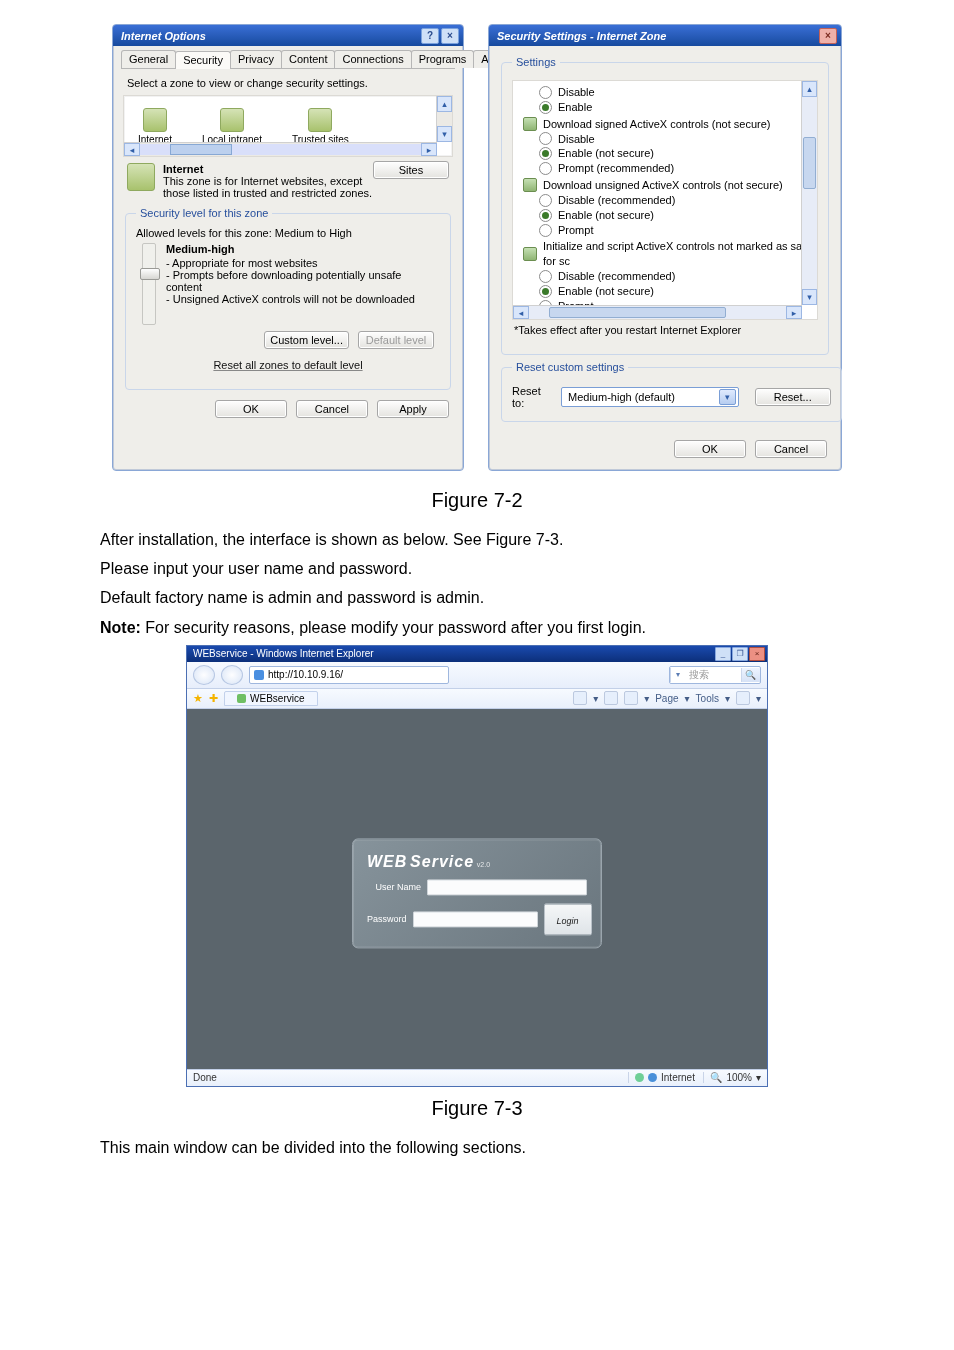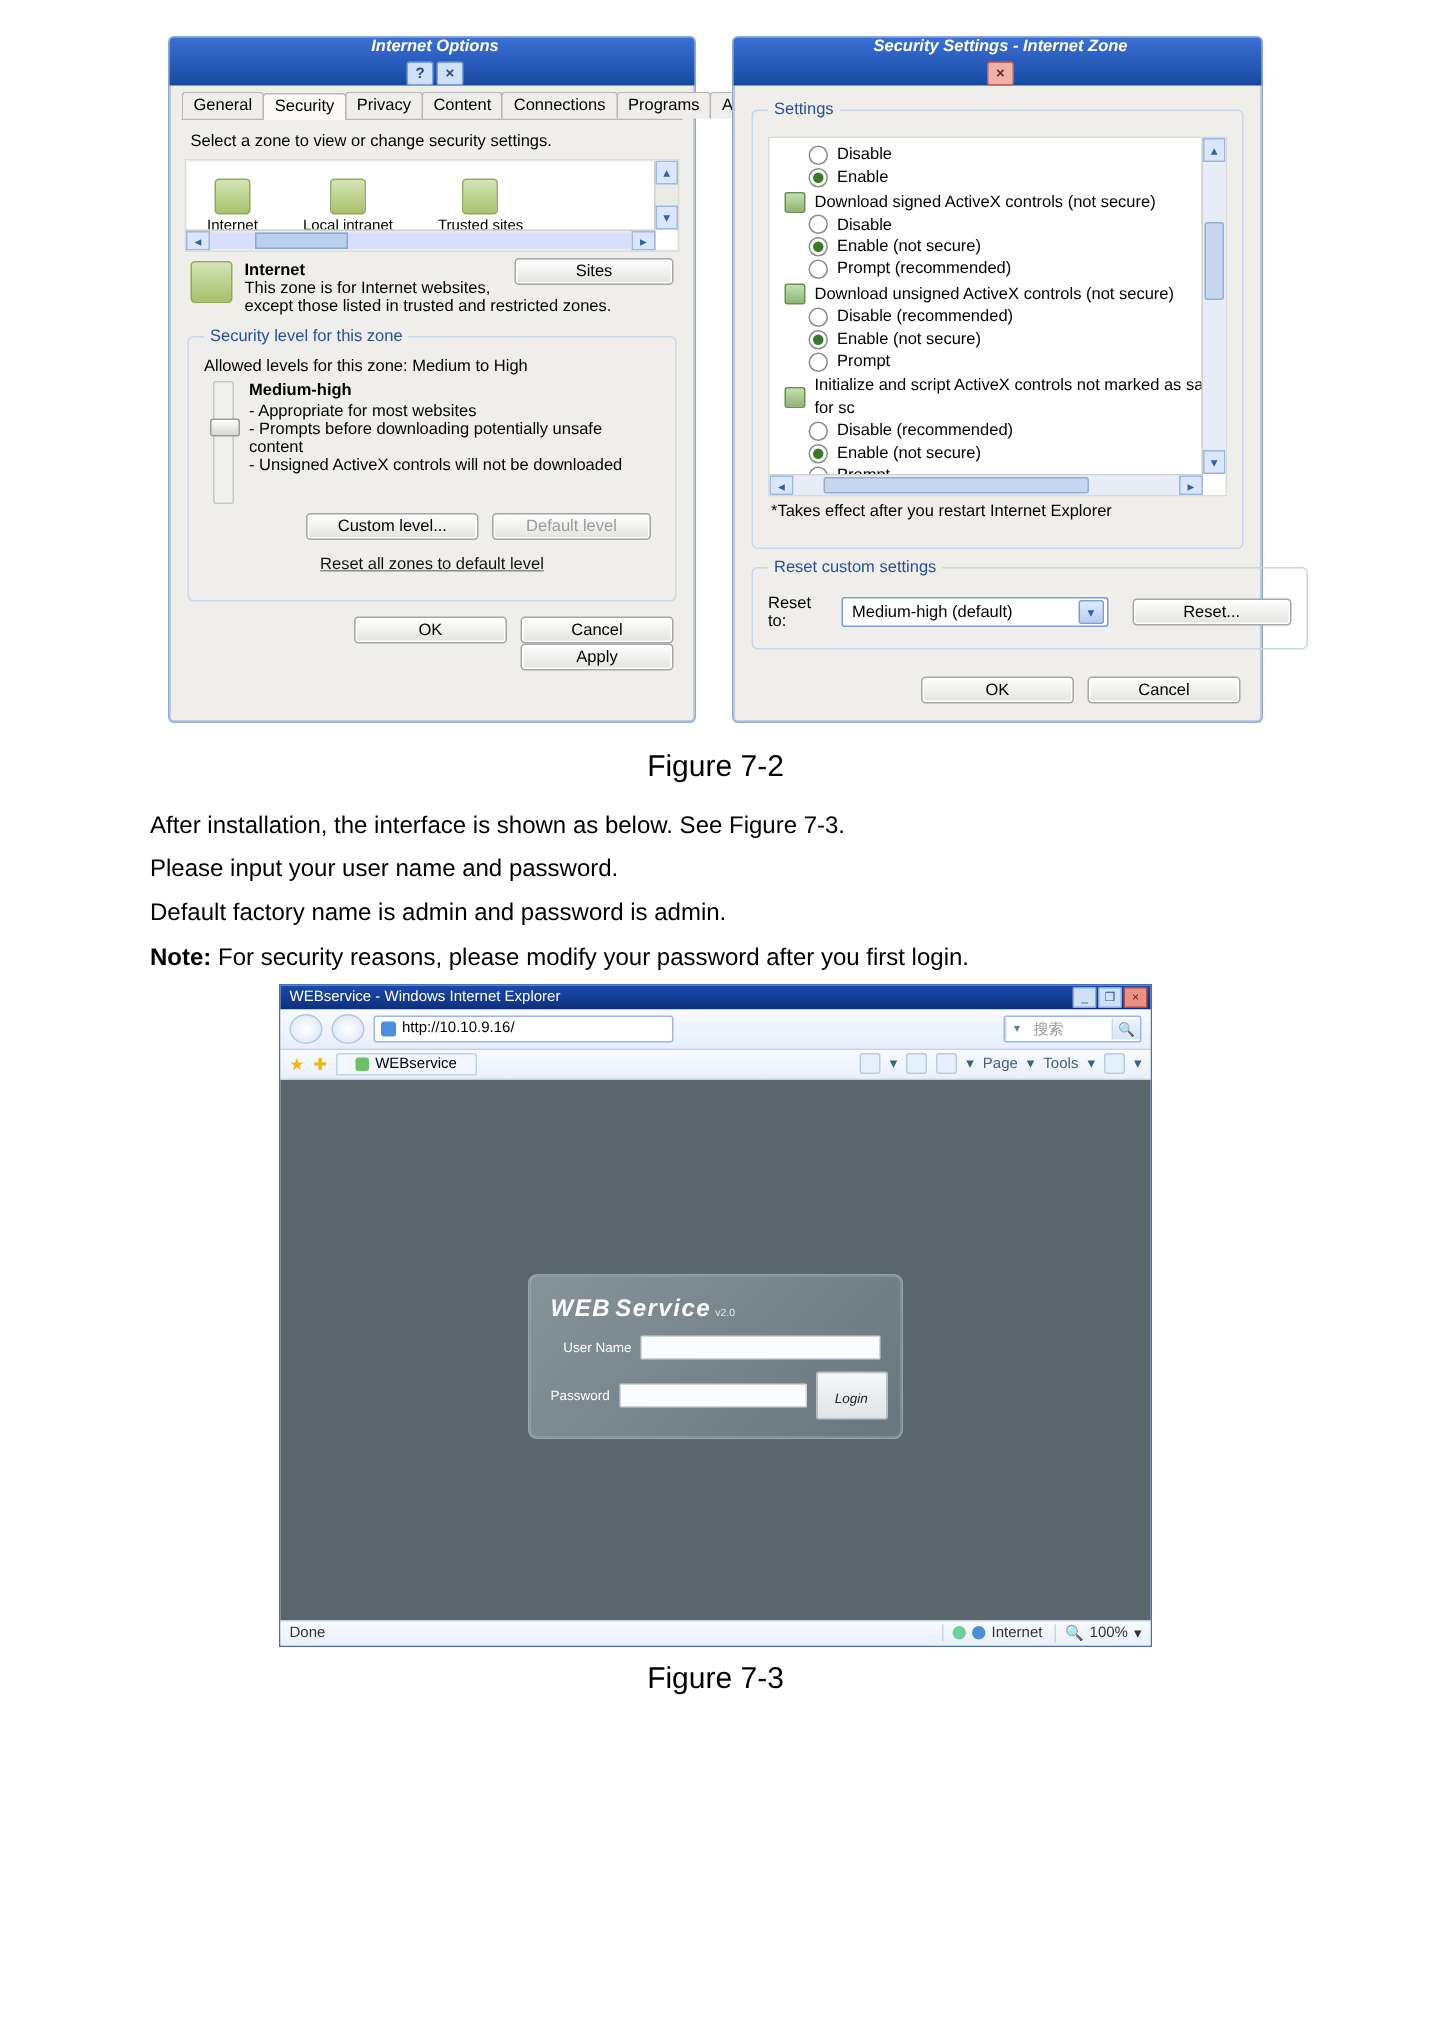--- a/index.html
+++ b/index.html
@@ -28,29 +28,28 @@
     border: 1px solid #8aa7d6;
     background: #efeeea;
     border-radius: 4px;
     box-shadow: 0 0 0 1px #c0c9d8 inset;
     font-size: 11px;
     font-family: Tahoma, Arial, sans-serif;
   }
   .titlebar {
     background: linear-gradient(#3a6fd6, #174a9e);
     color: #fff;
-    height: 32px;
+    height: 21px;
     display: flex;
     align-items: center;
     justify-content: space-between;
     padding: 0 4px 0 8px;
     font-weight: bold;
     font-style: italic;
     border-radius: 3px 3px 0 0;
-    flex-direction: column;
   }
   .titlebar .tbtns { display:flex; gap:2px; }
   .titlebar .tbtn {
     width:16px; height:14px; background:#cfe0f7; border:1px solid #7aa1dd;
     display:flex; align-items:center; justify-content:center;
     font-size:10px; color:#2a4b8d; font-style:normal; font-weight:bold;
     border-radius:2px; cursor:pointer;
   }
   .dlg-body { padding: 4px 8px 10px 8px; }
   .tabs { display:flex; border-bottom:1px solid #b6b6b6; margin-bottom:8px; }
@@ -80,21 +79,21 @@
     display:flex; align-items:center; justify-content:center; color:#315fa8;}
   .zones .hs .track { flex:1; background:#d9dffa; margin:1px 0; position:relative;}
   .zones .hs .thumb { position:absolute; left:30px; top:0; bottom:0; width:60px; background:#bcd0ee; border:1px solid #87a8d4;}
   .zone-desc { display:flex; gap:8px; margin:6px 6px 8px 6px; }
   .zone-desc .zicon2 { width:26px; height:26px; border-radius:3px; background:linear-gradient(#d5e3b6,#a8c26d); border:1px solid #8fa95f; flex:0 0 auto;}
   .zone-desc .txt { flex:1; }
   .zone-desc b { font-size:11px;}
   .sites-row { float:right; margin-top:-2px;}
   .btn {
     border:1px solid #a6a6a6; background:linear-gradient(#fefefe,#e4e3df);
-    padding:2px 20px; border-radius:3px; min-width:64px; text-align:center;
+    padding:2px 5px; border-radius:3px; min-width:64px; text-align:center;
     font:11px Tahoma,Arial; box-shadow:0 0 0 1px #fff inset; cursor:pointer;
     display:inline-block;
   }
   .btn.disabled { color:#9a9a9a; }
   fieldset.grp {
     border:1px solid #c9d6ea; border-radius:4px; margin:6px 4px; padding:8px 10px 12px 10px;
   }
   fieldset.grp legend { color:#274f9c; padding:0 4px;}
   .slider { display:flex; gap:10px; margin-top:4px;}
   .slider .track { width:12px; background:#f0f0ec; border:1px solid #c6c6c2; height:80px; position:relative; border-radius:2px; flex:0 0 auto; margin-left:6px;}
@@ -481,14 +480,15 @@
       </div>
       <div class="seg">
         <span>🔍</span>
         <span>100%</span>
         <span>▾</span>
       </div>
     </div>
   </div>
 
   <div class="caption">Figure 7-3</div>
+  <div class="para">This main window can be divided into the following sections.</div>
 
 </div>
 
 </body></html>

